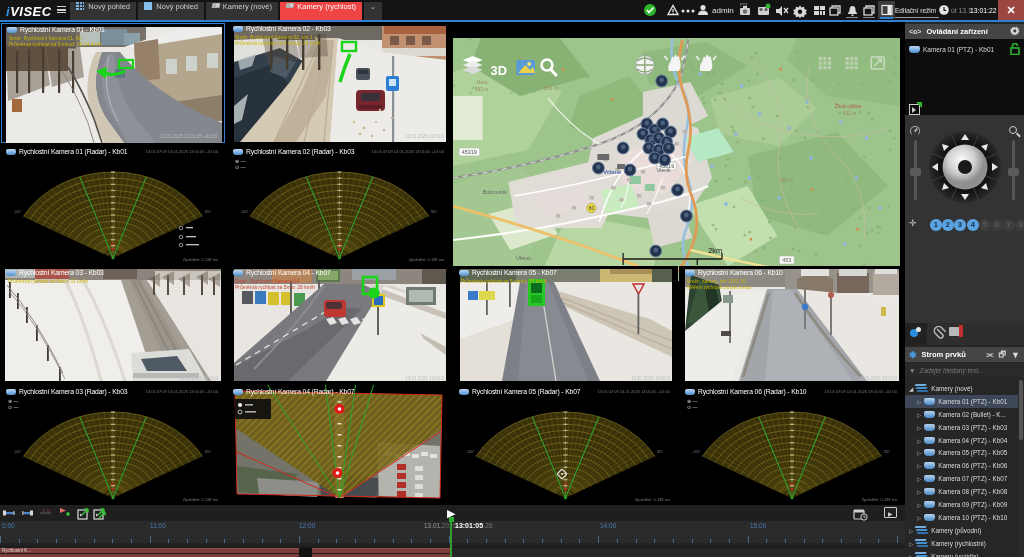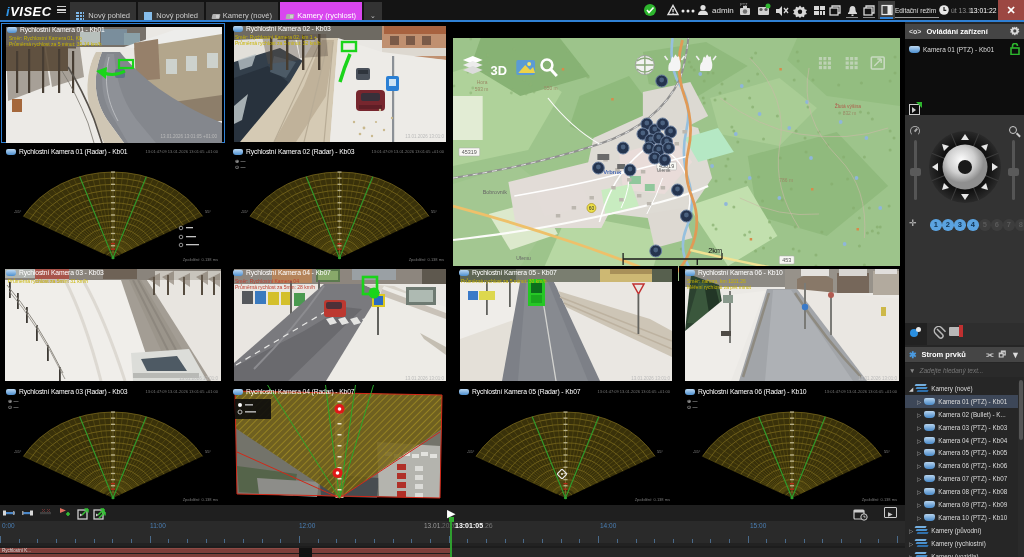--- a/index.html
+++ b/index.html
@@ -6,22 +6,22 @@
 font-family:"Liberation Sans",sans-serif;}
 *{box-sizing:border-box;}
 .abs{position:absolute;}
 #stage{position:relative;width:1024px;height:557px;background:#000;}
 
 #topbar{left:0;top:0;width:1024px;height:20px;background:#141414;}
 #bluerule{left:0;top:20px;width:1024px;height:2px;background:#2f80d4;}
 .logo{left:6px;top:4px;color:#fff;font-weight:bold;font-size:13px;letter-spacing:0.5px;font-style:italic;}
 .logo .idot{color:#2f95e8;}
 .burger{left:57px;top:6px;width:9px;height:7px;border-top:1.6px solid #cfcfcf;border-bottom:1.6px solid #cfcfcf;}.burger:after{content:"";position:absolute;left:0;top:2.2px;width:9px;height:1.6px;background:#cfcfcf;}
-.tab{top:2px;height:18px;background:#333;color:#ccc;font-size:7.5px;display:flex;align-items:flex-end;padding:0 6px;gap:4px;white-space:nowrap;}
-.tab.active{background:#d946ef;color:#fff;}
+.tab{top:2px;height:18px;background:#333;color:#ccc;font-size:7.5px;display:flex;align-items:flex-start;padding:0 6px;gap:4px;white-space:nowrap;}
+.tab.active{background:#ef4444;color:#fff;}
 .tabgrid{width:10px;height:8px;background:#7db7e8;position:relative;background-image:linear-gradient(to right,transparent 2.8px,#333 2.8px,#333 3.6px,transparent 3.6px,transparent 6.2px,#333 6.2px,#333 7px,transparent 7px),linear-gradient(to bottom,transparent 2.2px,#333 2.2px,#333 3px,transparent 3px,transparent 5.2px,#333 5.2px,#333 6px,transparent 6px);}
 .tabsq{width:10px;height:8px;background:#85bdea;}
 .camico{width:11px;height:7px;position:relative;}
 .camico:before{content:"";position:absolute;left:0;top:1px;width:8px;height:5px;background:#b0b0b0;transform:skewX(-12deg);border-radius:1px;}
 .camico:after{content:"";position:absolute;right:0;top:2px;width:3px;height:3px;background:#cfcfcf;}
 #closebtn{left:998px;top:0;width:26px;height:20px;background:#9c4742;color:#fff;font-size:11px;font-weight:bold;text-align:center;line-height:20px;}
 
 .tile{background:#000;overflow:hidden;}
 .tile svg{position:absolute;}
 .hdr{position:absolute;left:6px;top:3px;color:#fff;font-size:6.8px;white-space:nowrap;display:flex;align-items:center;gap:3px;z-index:5;letter-spacing:-0.15px;}

